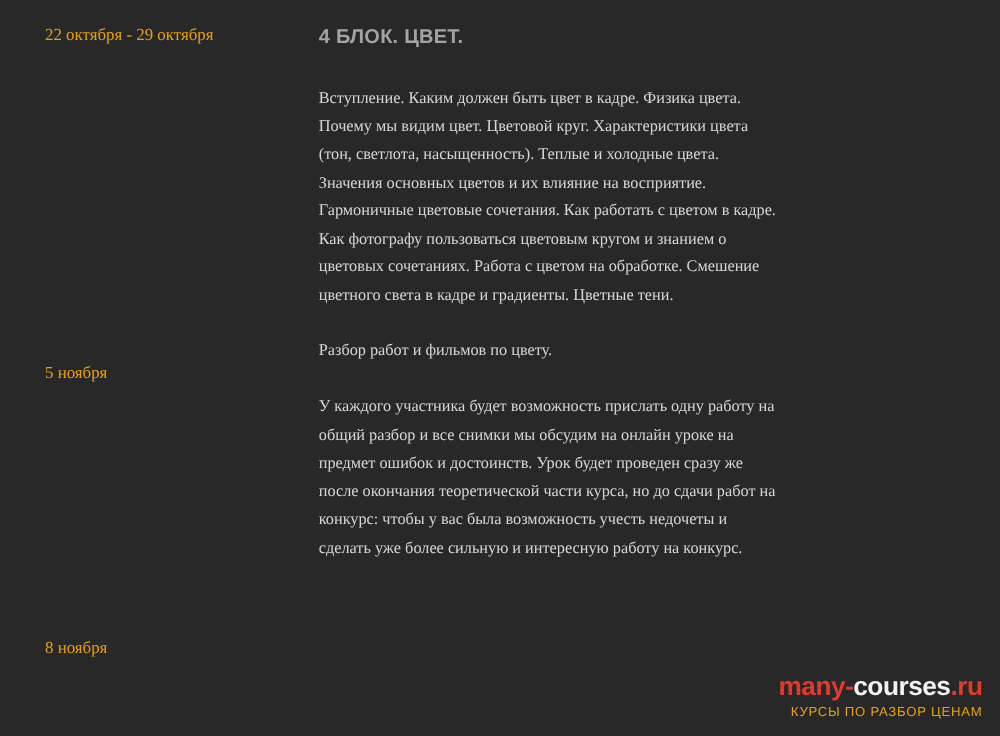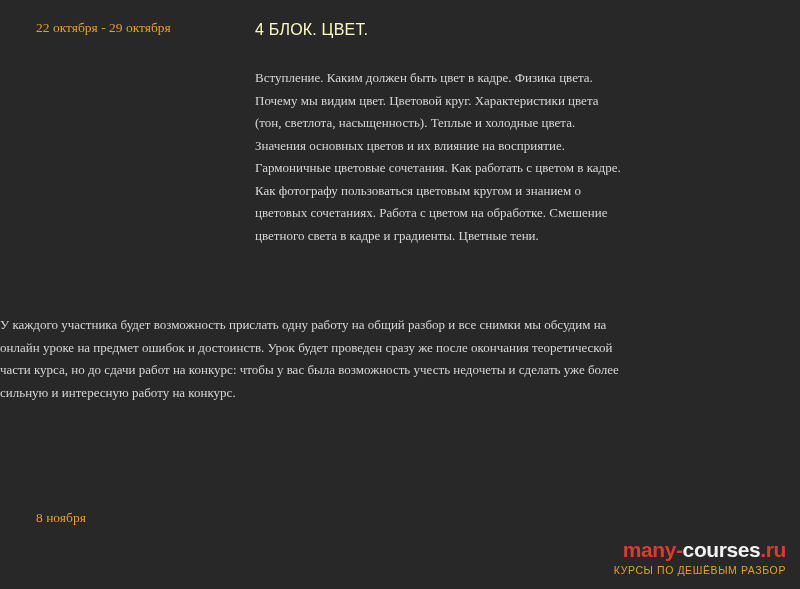--- a/index.html
+++ b/index.html
@@ -36,24 +36,24 @@
     color: #e8a117;
     font-size: 13.5px;
     line-height: 19px;
     font-family: "Liberation Serif", serif;
   }
   .content-col {
     flex: 1 1 auto;
     padding-right: 60px;
   }
   .heading {
-    color: #fef9c3;
+    color: #a3a3a3;
     font-size: 16px;
     line-height: 23px;
-    font-weight: normal;
+    font-weight: bold;
     letter-spacing: 0.2px;
     margin: 0 0 0 0;
     font-family: "Liberation Sans", sans-serif;
   }
   .heading.big {
     font-size: 17px;
     line-height: 25px;
   }
   .body-text {
     color: #d6d6d6;
@@ -98,34 +98,38 @@
 
   <div class="block" style="top:18px;">
     <div class="date-col">
       <div class="date">22 октября - 29 октября</div>
     </div>
     <div class="content-col">
       <h2 class="heading">4 БЛОК. ЦВЕТ.</h2>
       <div class="spacer-after-heading"></div>
       <p class="body-text">Вступление. Каким должен быть цвет в кадре. Физика цвета. Почему мы видим цвет. Цветовой круг. Характеристики цвета (тон, светлота, насыщенность). Теплые и холодные цвета. Значения основных цветов и их влияние на восприятие. Гармоничные цветовые сочетания. Как работать с цветом в кадре. Как фотографу пользоваться цветовым кругом и знанием о цветовых сочетаниях. Работа с цветом на обработке. Смешение цветного света в кадре и градиенты. Цветные тени.</p>
       <div class="para-gap"></div>
+      <p class="body-text">Разбор работ и фильмов по цвету.</p>
     </div>
   </div>
 
   <div class="block" style="top:288px;">
+    <div class="date-col">
+      <div class="date">5 ноября</div>
+    </div>
     <div class="content-col">
       <div class="spacer-after-heading"></div>
       <p class="body-text">У каждого участника будет возможность прислать одну работу на общий разбор и все снимки мы обсудим на онлайн уроке на предмет ошибок и достоинств. Урок будет проведен сразу же после окончания теоретической части курса, но до сдачи работ на конкурс: чтобы у вас была возможность учесть недочеты и сделать уже более сильную и интересную работу на конкурс.</p>
     </div>
   </div>
 
   <div class="block" style="top:508px;">
     <div class="date-col">
       <div class="date">8 ноября</div>
     </div>
   </div>
 
   <div class="watermark">
     <div class="wm-main"><span class="red">many-</span><span class="white">courses</span><span class="red">.ru</span></div>
-    <div class="wm-sub">КУРСЫ ПО ДЕШЁВЫМ РАЗБОР</div>
+    <div class="wm-sub">КУРСЫ ПО РАЗБОР ЦЕНАМ</div>
   </div>
 
 </div>
 
 </body></html>

